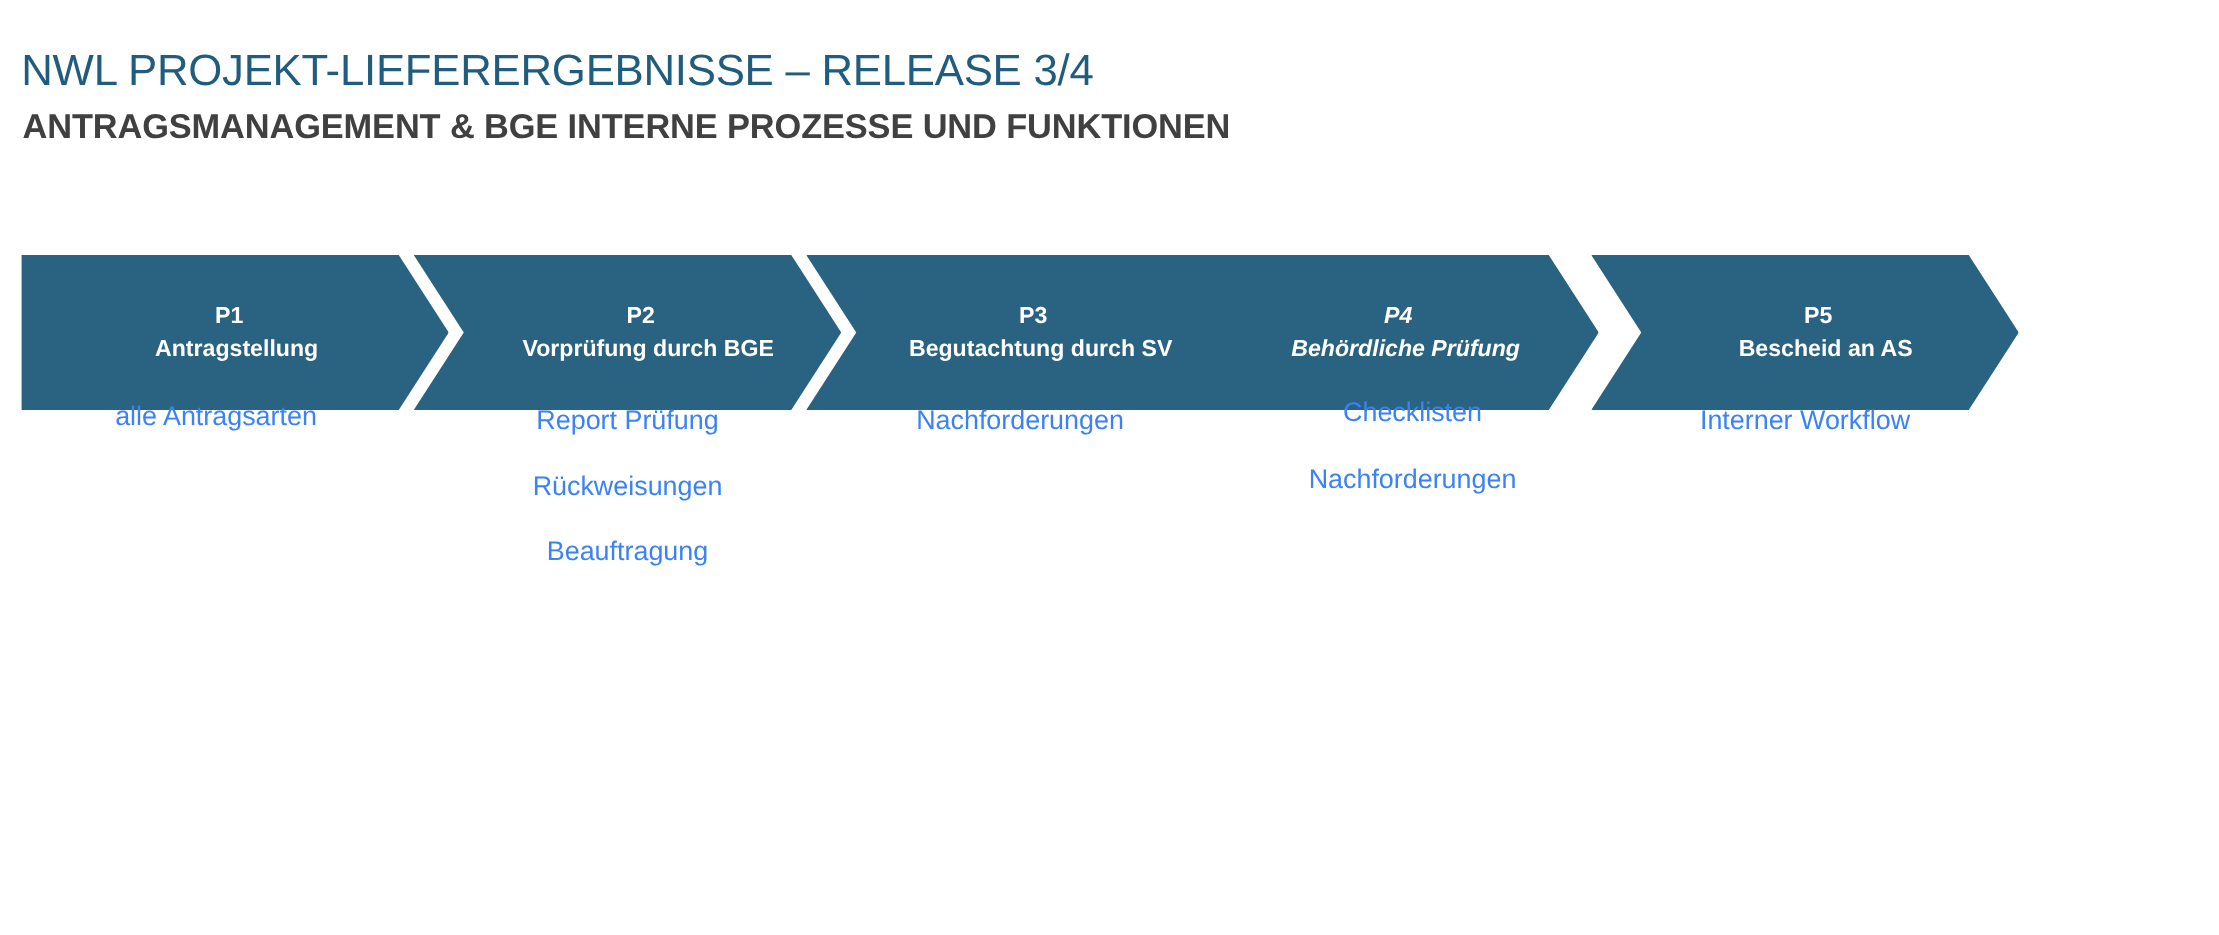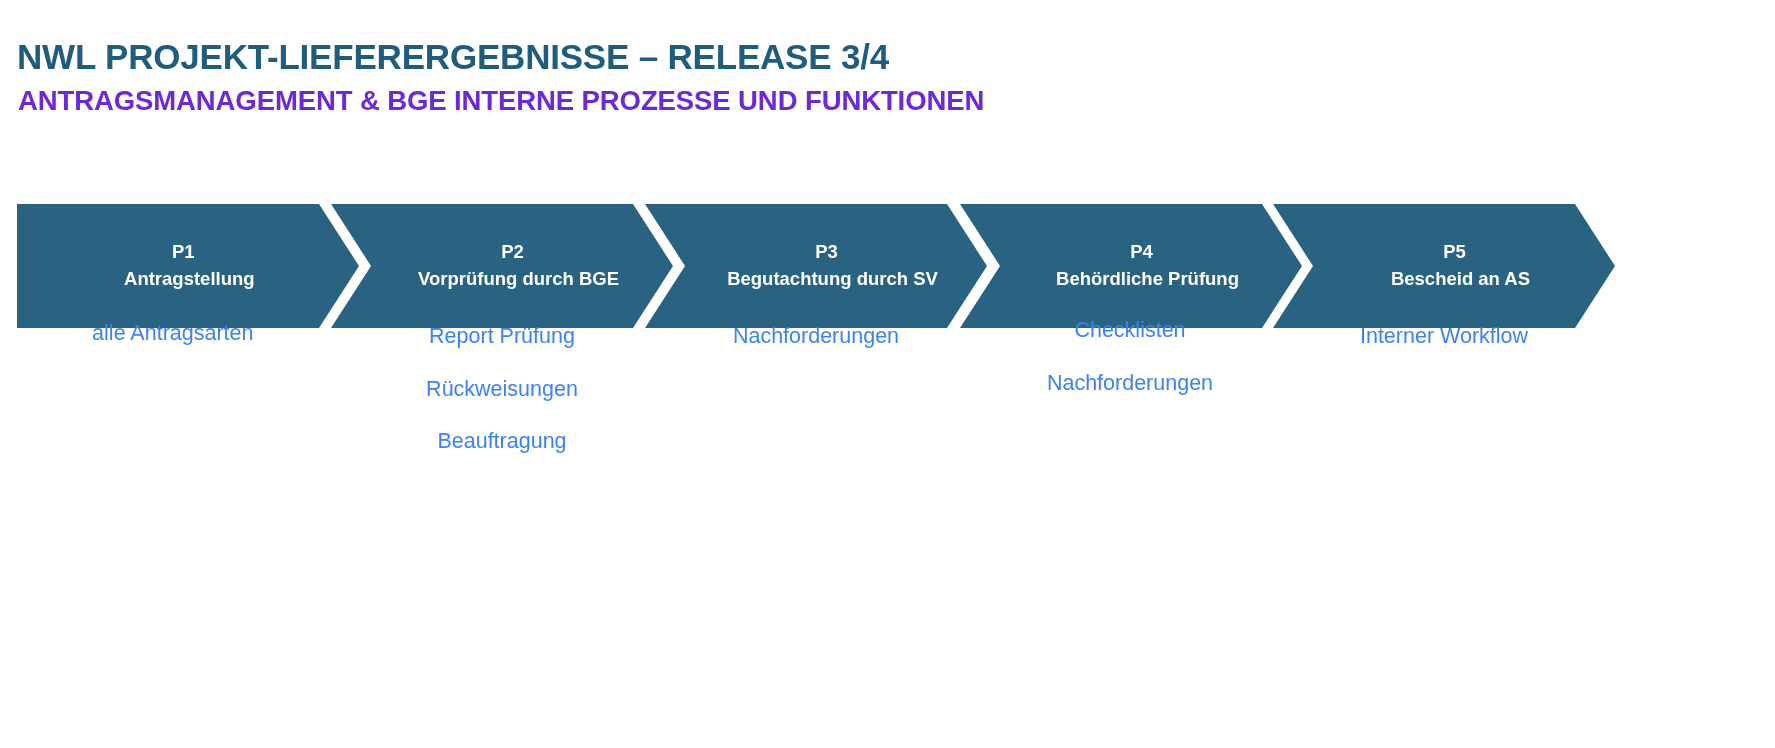--- a/index.html
+++ b/index.html
@@ -20,34 +20,34 @@
     background: #ffffff;
     overflow: hidden;
   }
 
   
   #title {
     position: absolute;
     left: 17px;
     top: 38px;
     font-size: 35px;
-    font-weight: bold;
+    font-weight: normal;
     letter-spacing: -0.2px;
     color: #1F5C7D;
     white-space: nowrap;
     line-height: 1.1;
   }
   #subtitle {
     position: absolute;
     left: 18px;
     top: 86px;
     font-size: 27.5px;
     font-weight: bold;
     letter-spacing: -0.1px;
-    color: #6d28d9;
+    color: #404040;
     white-space: nowrap;
     line-height: 1.1;
   }
 
   
   #chevron-band {
     position: absolute;
     left: 17px;
     top: 204px;
     width: 1718px;
@@ -142,21 +142,21 @@
         <span class="code">P2</span>
         <span class="name">Vorprüfung durch BGE</span>
       </div>
     </div>
     <div class="chevron chev-mid" style="left: 628px; width: 342px;">
       <div class="chevron-label" style="transform: translateX(0px);">
         <span class="code">P3</span>
         <span class="name">Begutachtung durch SV</span>
       </div>
     </div>
-    <div class="chevron chev-mid" style="left: 943px; width: 342px;">
+    <div class="chevron chev-mid" style="left: 920px; width: 342px; font-style: italic;">
       <div class="chevron-label" style="transform: translateX(0px);">
         <span class="code">P4</span>
         <span class="name">Behördliche Prüfung</span>
       </div>
     </div>
     <div class="chevron chev-mid" style="left: 1256px; width: 342px;">
       <div class="chevron-label" style="transform: translateX(0px);">
         <span class="code">P5</span>
         <span class="name">Bescheid an AS</span>
       </div>

